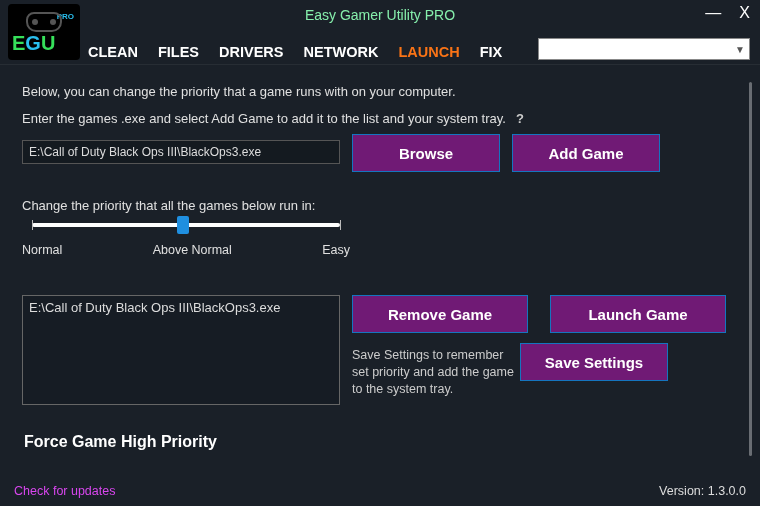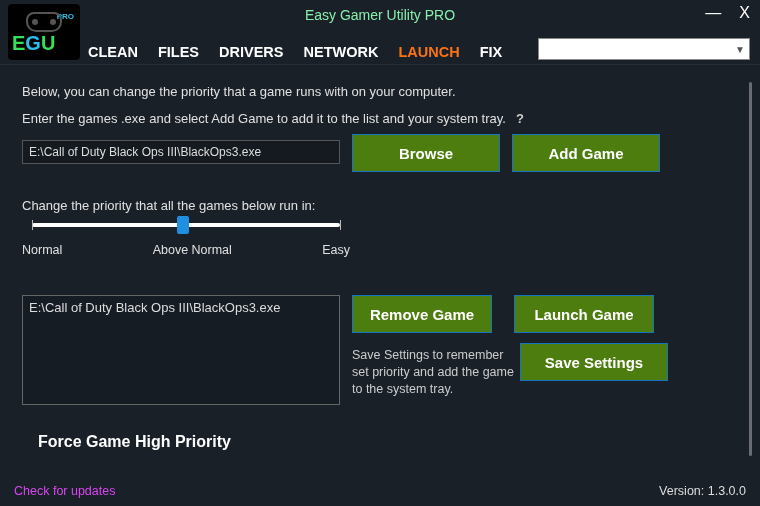--- a/index.html
+++ b/index.html
@@ -144,21 +144,21 @@
     width: 318px;
     height: 24px;
     background: #141a20;
     border: 1px solid #555;
     color: #ddd;
     font-size: 12px;
     padding: 0 6px;
     margin-top: 6px;
   }
   .btn {
-    background: #4d7c0f;
+    background: #701a75;
     color: #fff;
     border: 1px solid #1575bf;
     font-size: 15px;
     font-weight: 600;
     display: flex;
     align-items: center;
     justify-content: center;
     cursor: pointer;
   }
   .btn.big { width: 148px; height: 38px; }
@@ -209,27 +209,27 @@
     font-size: 13px;
     padding: 4px 6px;
   }
   .right-col {
     display: flex;
     flex-direction: column;
     gap: 10px;
     flex: 1;
   }
   .action-row { display: flex; gap: 22px; }
-  .action-row .btn.big { width: 140px; }
+  .action-row .btn.big { width: 176px; }
   .save-row { display: flex; align-items: flex-start; }
   .save-hint { font-size: 12.5px; color: #ccc; width: 168px; line-height: 1.35; padding-top: 4px;}
   .section-title {
     font-size: 16px;
     font-weight: 700;
-    margin: 28px 0 0 24px;
+    margin: 28px 0 0 10px;
     color: #fff;
   }
   .footer {
     position: absolute;
     left: 0; right: 0; bottom: 0;
     height: 30px;
     display: flex;
     align-items: center;
     justify-content: space-between;
     padding: 0 14px;

